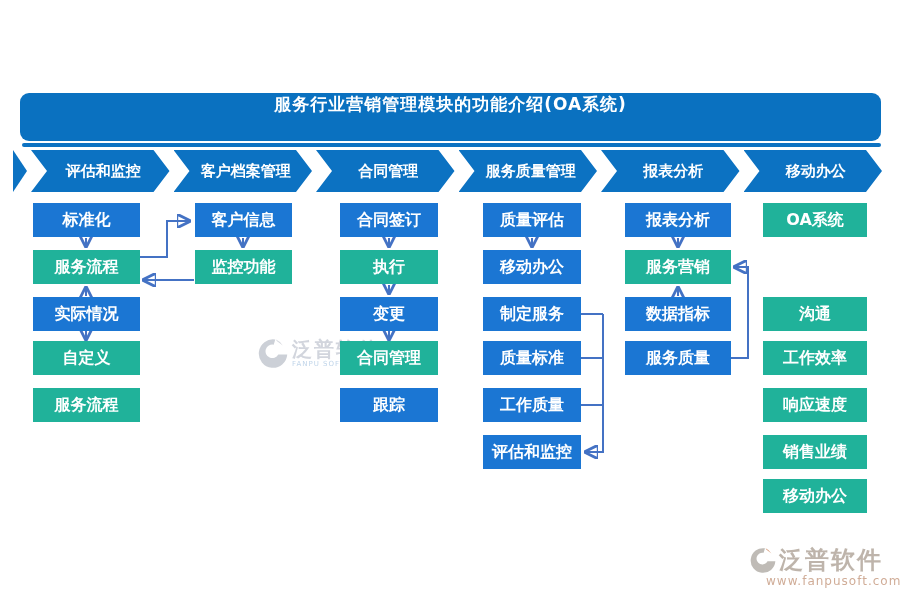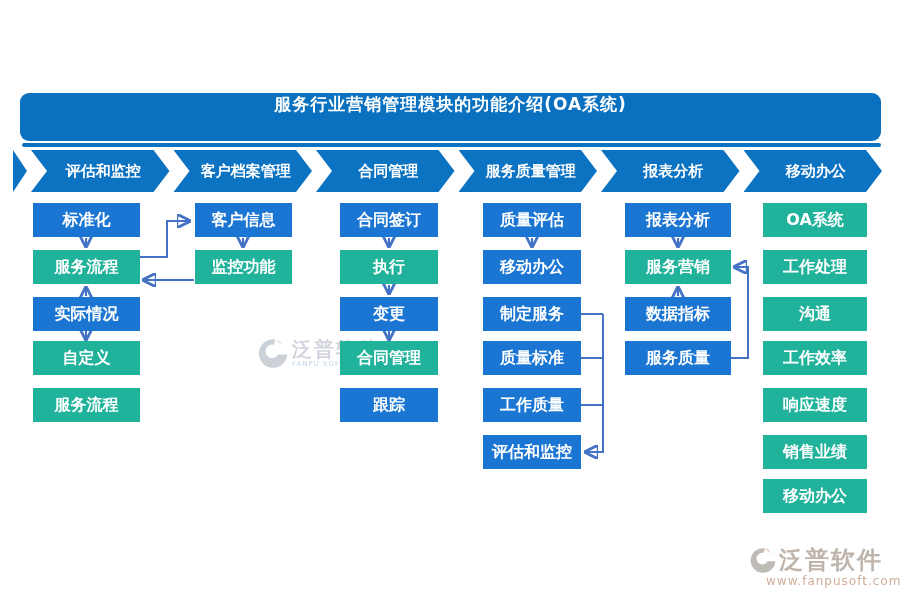--- a/index.html
+++ b/index.html
@@ -156,21 +156,20 @@
   <div class="node c4 r4" data-variant="blue">质量标准</div>
   <div class="node c4 r5" data-variant="blue">工作质量</div>
   <div class="node c4 r6" data-variant="blue">评估和监控</div>
 
   <div class="node c5 r1" data-variant="blue">报表分析</div>
   <div class="node c5 r2" data-variant="teal">服务营销</div>
   <div class="node c5 r3" data-variant="blue">数据指标</div>
   <div class="node c5 r4" data-variant="blue">服务质量</div>
 
   <div class="node c6 r1" data-variant="teal">OA系统</div>
-  <div class="node c6 r2" data-variant="teal">工作处理</div>
   <div class="node c6 r3" data-variant="teal">沟通</div>
   <div class="node c6 r4" data-variant="teal">工作效率</div>
   <div class="node c6 r5" data-variant="teal">响应速度</div>
   <div class="node c6 r6" data-variant="teal">销售业绩</div>
   <div class="node c6 r7" data-variant="teal">移动办公</div>
 
   <div class="wm-corner">
     <div class="row1">
       <svg width="26" height="26" viewBox="0 0 40 40">
         <path fill="#b4b0aa" d="M23 2 A19 19 0 1 0 39 22 L27 22 A9 9 0 1 1 21 9 Z"></path>

